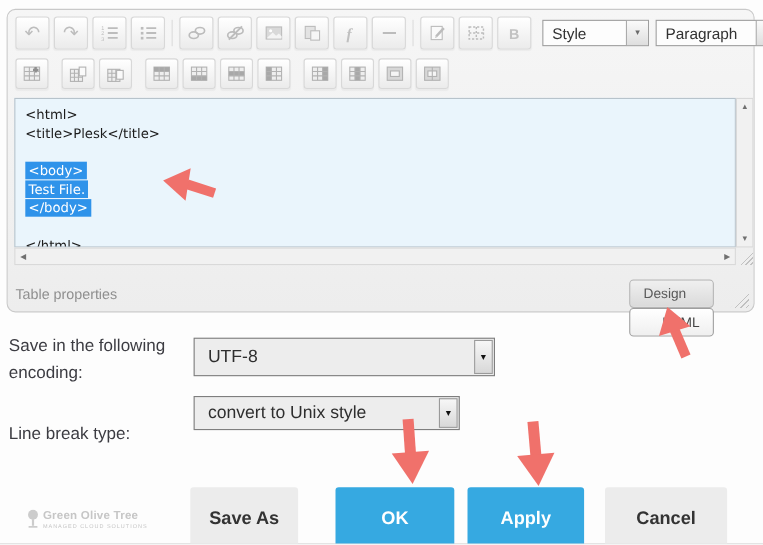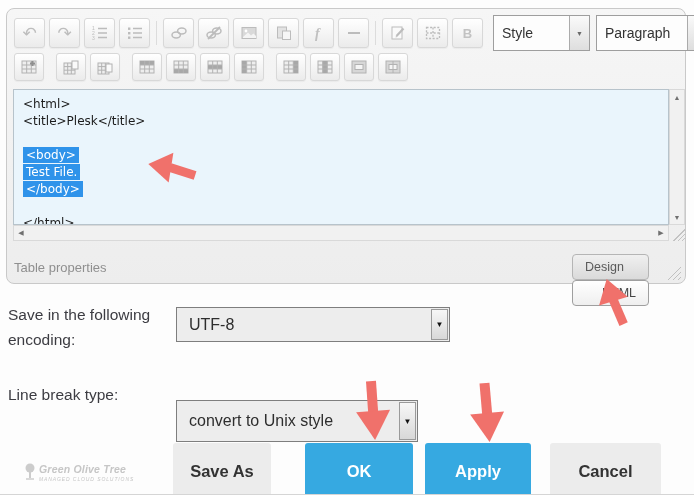--- a/index.html
+++ b/index.html
@@ -17,21 +17,21 @@
   .tbtn { width:31px; height:30px; margin-right:4px; border:1px solid #d8d8d8; border-radius:3px;
           background:linear-gradient(#ffffff,#ebebeb); display:flex; align-items:center; justify-content:center;
           padding:0; cursor:default; box-shadow:0 1px 1px rgba(0,0,0,.04); }
   .row2 .tbtn { width:30px; height:28px; }
   .gap { margin-right:12px; }
   .glyph { font-size:17px; color:#bdbdbd; line-height:1; font-family:"DejaVu Sans", sans-serif; }
   .bglyph { font-size:13px; font-weight:bold; color:#c2c2c2; }
   svg.ic { display:block; }
   .sep { width:1px; height:24px; background:#dcdcdc; margin:0 6px 0 2px; }
 
-  .mini-select { height:36px; background:#fdfdfd; border:1px solid #9e9e9e; display:flex;
+  .mini-select { height:24px; background:#fdfdfd; border:1px solid #9e9e9e; display:flex;
                  align-items:center; margin-left:6px; }
   .mini-select .val { padding:0 8px; font-size:14px; color:#333; flex:1; }
   .mini-select .btn { width:20px; height:100%; border-left:1px solid #ababab;
                       background:linear-gradient(#fafafa,#dedede); display:flex; align-items:center;
                       justify-content:center; font-size:7px; color:#6a6a6a; }
   .w-style { width:97px; } .w-para { width:112px; }
 
   
   .ta-wrap { position:absolute; left:6px; top:80px; width:672px; height:152px; }
   .code-area { position:absolute; left:0; top:0; right:16px; bottom:16px;
@@ -59,21 +59,21 @@
   .panel-grip { position:absolute; right:4px; bottom:3px; width:17px; height:15px;
                 background:repeating-linear-gradient(135deg, transparent 0 2.5px, #c0c0c0 2.5px 3.5px);
                 clip-path:polygon(100% 0, 100% 100%, 0 100%); }
 
   
   .field-label { position:absolute; font-size:15.5px; color:#3c3c42; line-height:1.6; }
   .lbl-enc { left:8px; top:303px; width:163px; }
   .lbl-lb  { left:8px; top:383px; }
   .big-select { position:absolute; background:#ededed; border:1px solid #7e7e7e; display:flex; align-items:stretch; }
   .sel-enc { left:176px; top:307px; width:274px; height:35px; }
-  .sel-lb  { left:176px; top:400px; width:242px; height:42px; }
+  .sel-lb  { left:176px; top:360px; width:242px; height:31px; }
   .big-select .val { flex:1; display:flex; align-items:center; padding-left:12px;
                      font-size:16px; color:#2e2e2e; }
   .big-select .btn { width:17px; margin:1px; border:1px solid #9a9a9a;
                      background:linear-gradient(#f7f7f7,#d8d8d8); display:flex; align-items:center;
                      justify-content:center; font-size:8px; color:#111; }
 
   
   .action { position:absolute; top:443px; height:56px; border:none; border-radius:3px;
             font-family:"Liberation Sans", sans-serif; font-size:16.5px; font-weight:600; cursor:pointer; }
   .gray { background:#ececec; color:#333; }
@@ -81,21 +81,21 @@
   .b-saveas { left:173px; width:98px; }
   .b-ok     { left:305px; width:108px; }
   .b-apply  { left:425px; width:106px; }
   .b-cancel { left:550px; width:111px; }
 
   
   .arrow { position:absolute; pointer-events:none; }
 
   
   .watermark { position:absolute; left:24px; top:463px; display:flex; align-items:flex-start; color:#c6c6c6; }
-  .wm-text { margin-left:3px;font-style:italic; }
+  .wm-text { margin-left:3px; }
   .wm-name { font-size:10.5px; font-weight:bold; letter-spacing:.2px; }
   .wm-tag  { font-size:5px; letter-spacing:.9px; margin-top:1px; }
 </style>
 </head>
 <body>
 
 <div class="page">
 
   <div class="panel">
 

